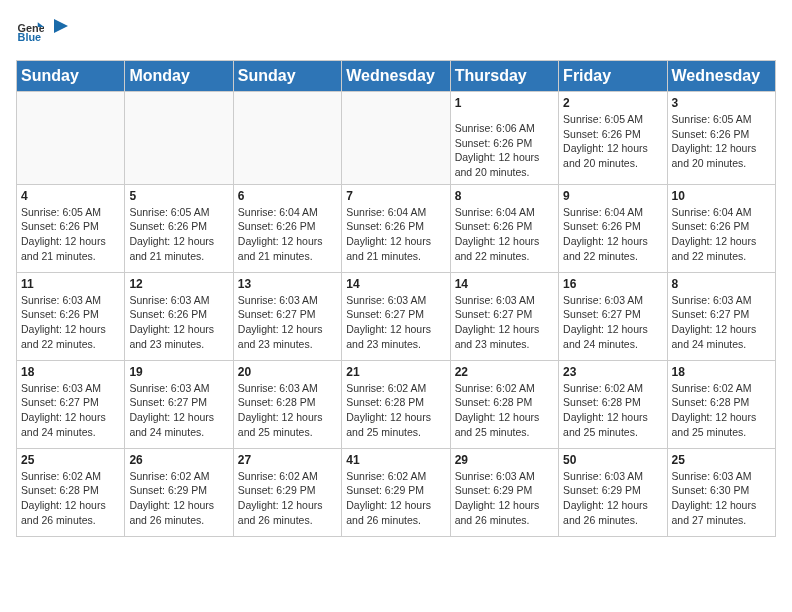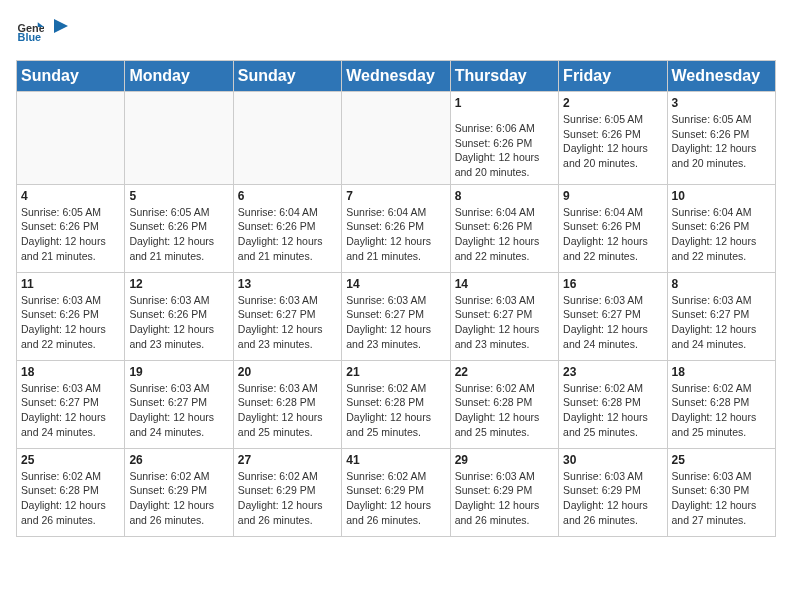--- a/index.html
+++ b/index.html
@@ -316,21 +316,21 @@
 and 26 minutes.</div>
         </td>
         <td>
           <div class="day-number">29</div>
           <div class="day-info" style="white-space: pre-line;">Sunrise: 6:03 AM
 Sunset: 6:29 PM
 Daylight: 12 hours
 and 26 minutes.</div>
         </td>
         <td>
-          <div class="day-number">30</div>
+          <div class="day-number">50</div>
           <div class="day-info" style="white-space: pre-line;">Sunrise: 6:03 AM
 Sunset: 6:29 PM
 Daylight: 12 hours
 and 26 minutes.</div>
         </td>
         <td>
           <div class="day-number">25</div>
           <div class="day-info" style="white-space: pre-line;">Sunrise: 6:03 AM
 Sunset: 6:30 PM
 Daylight: 12 hours

